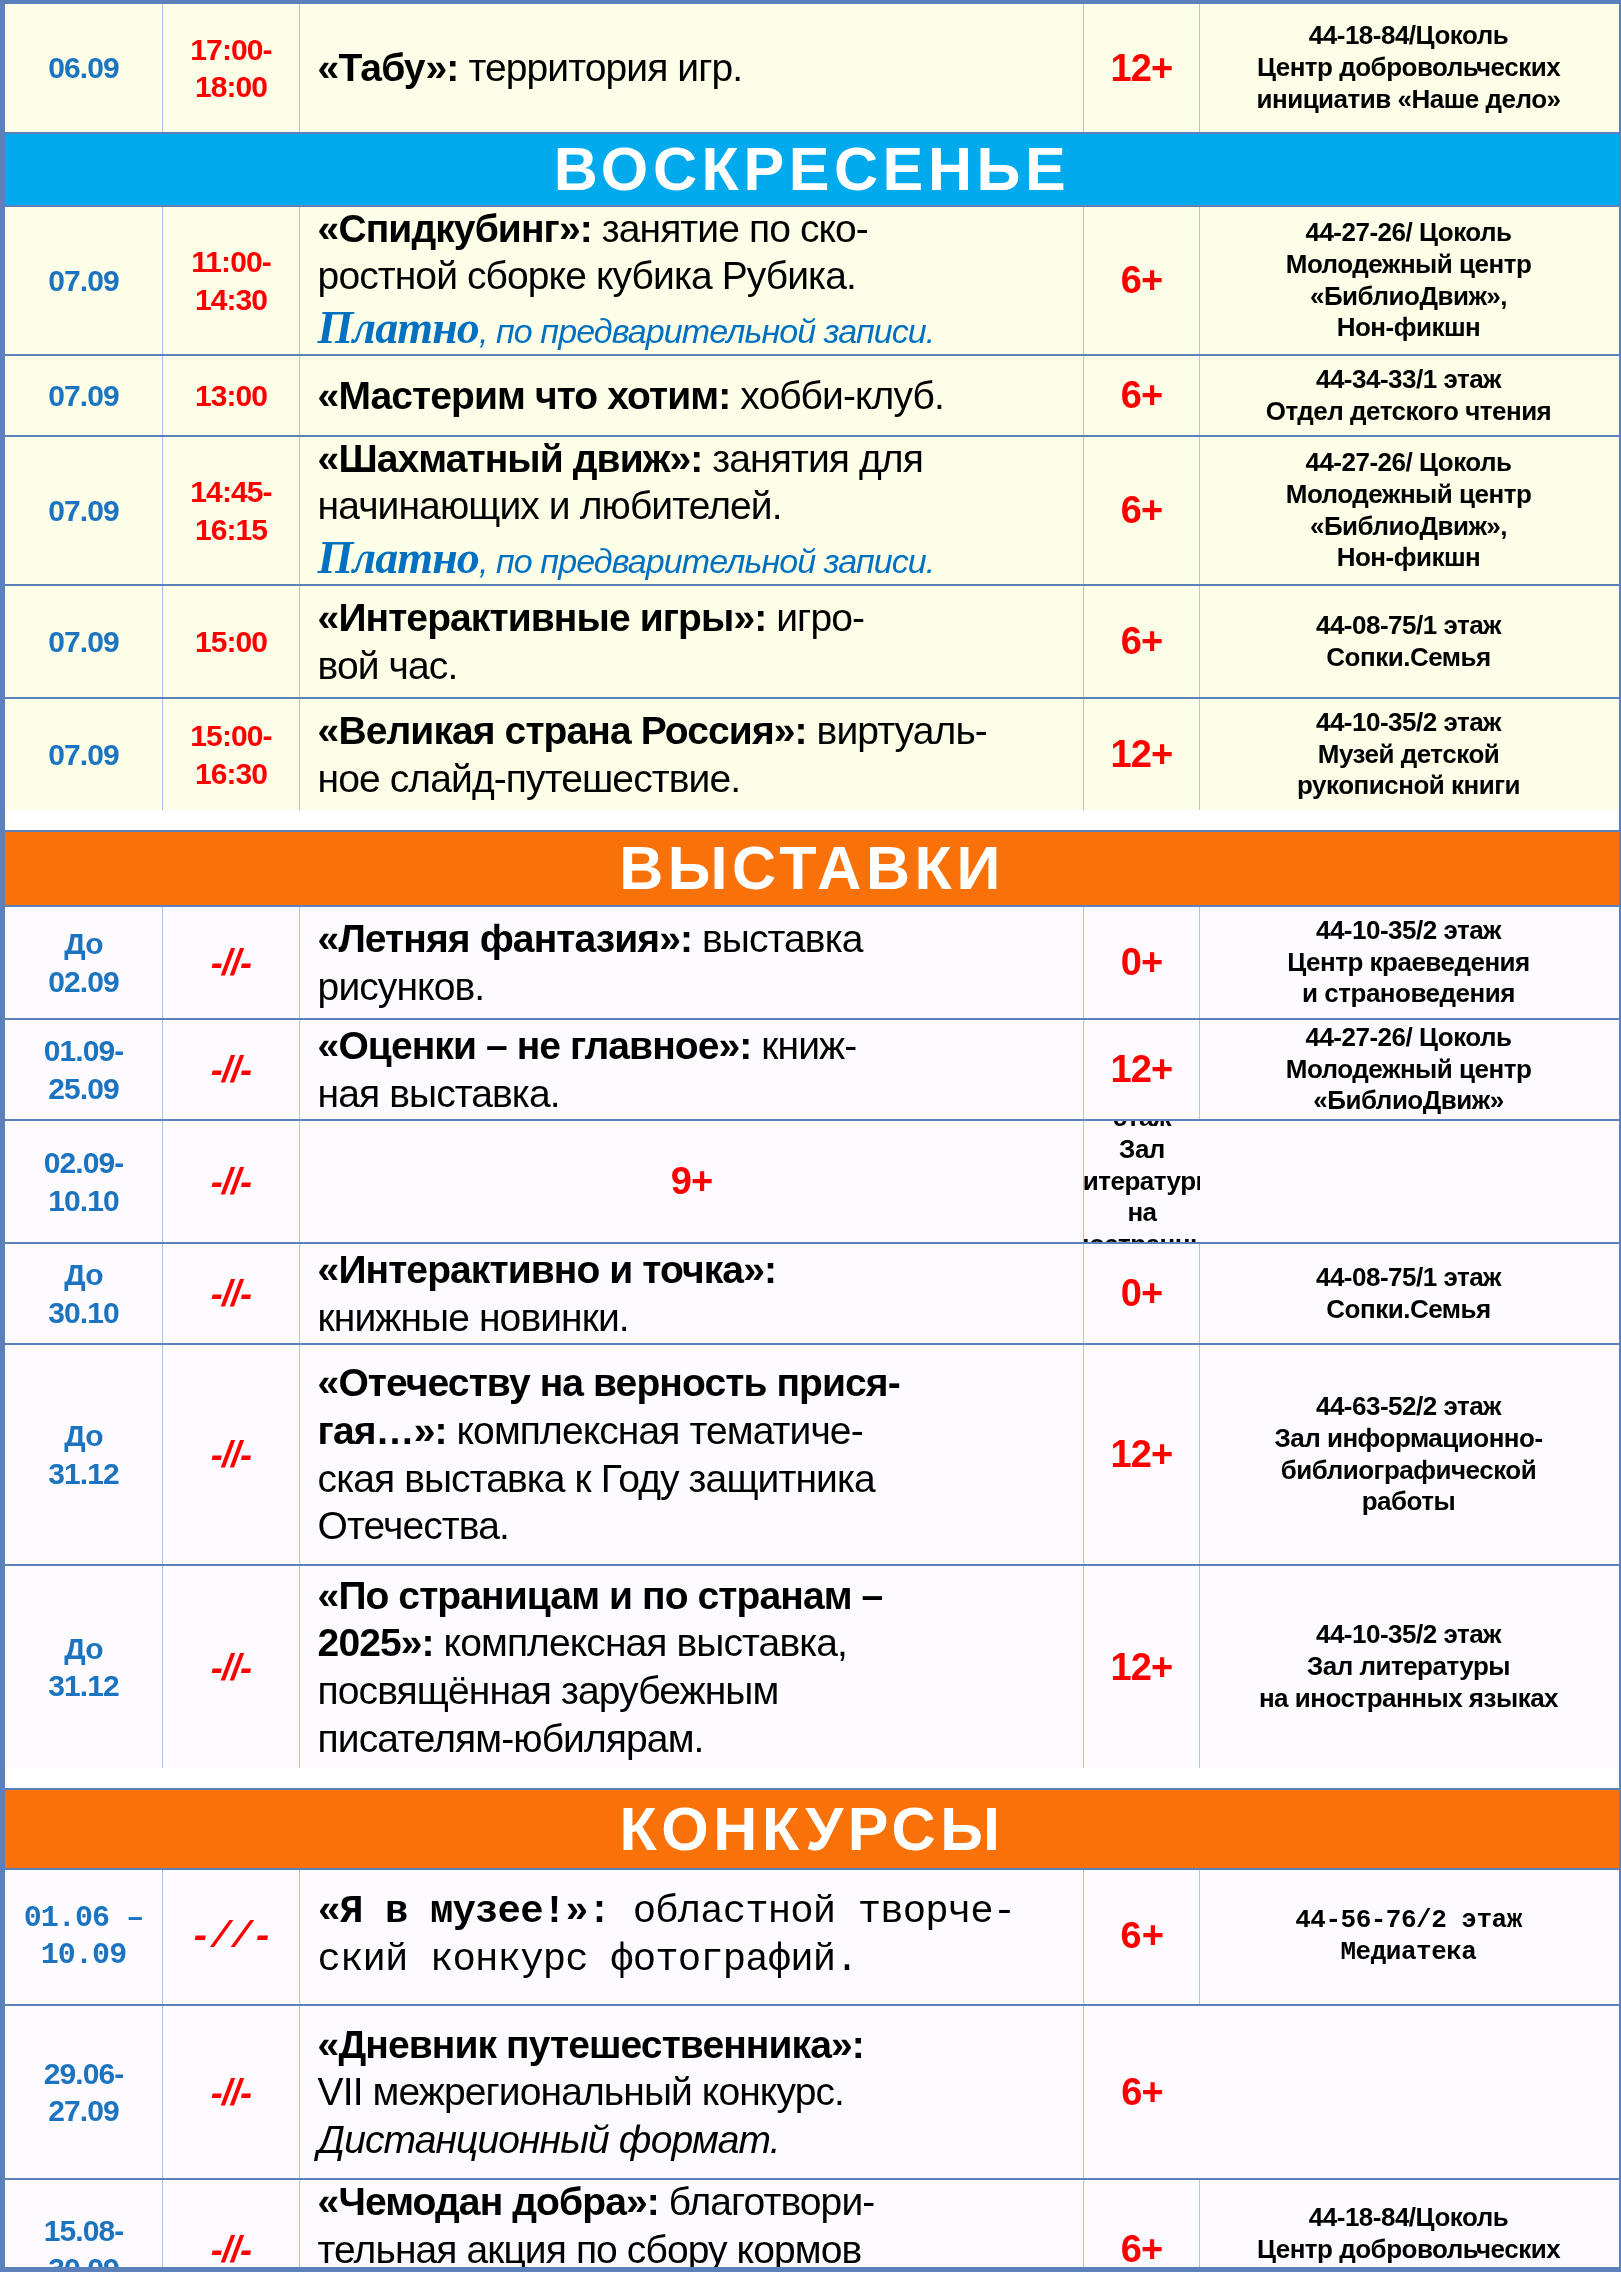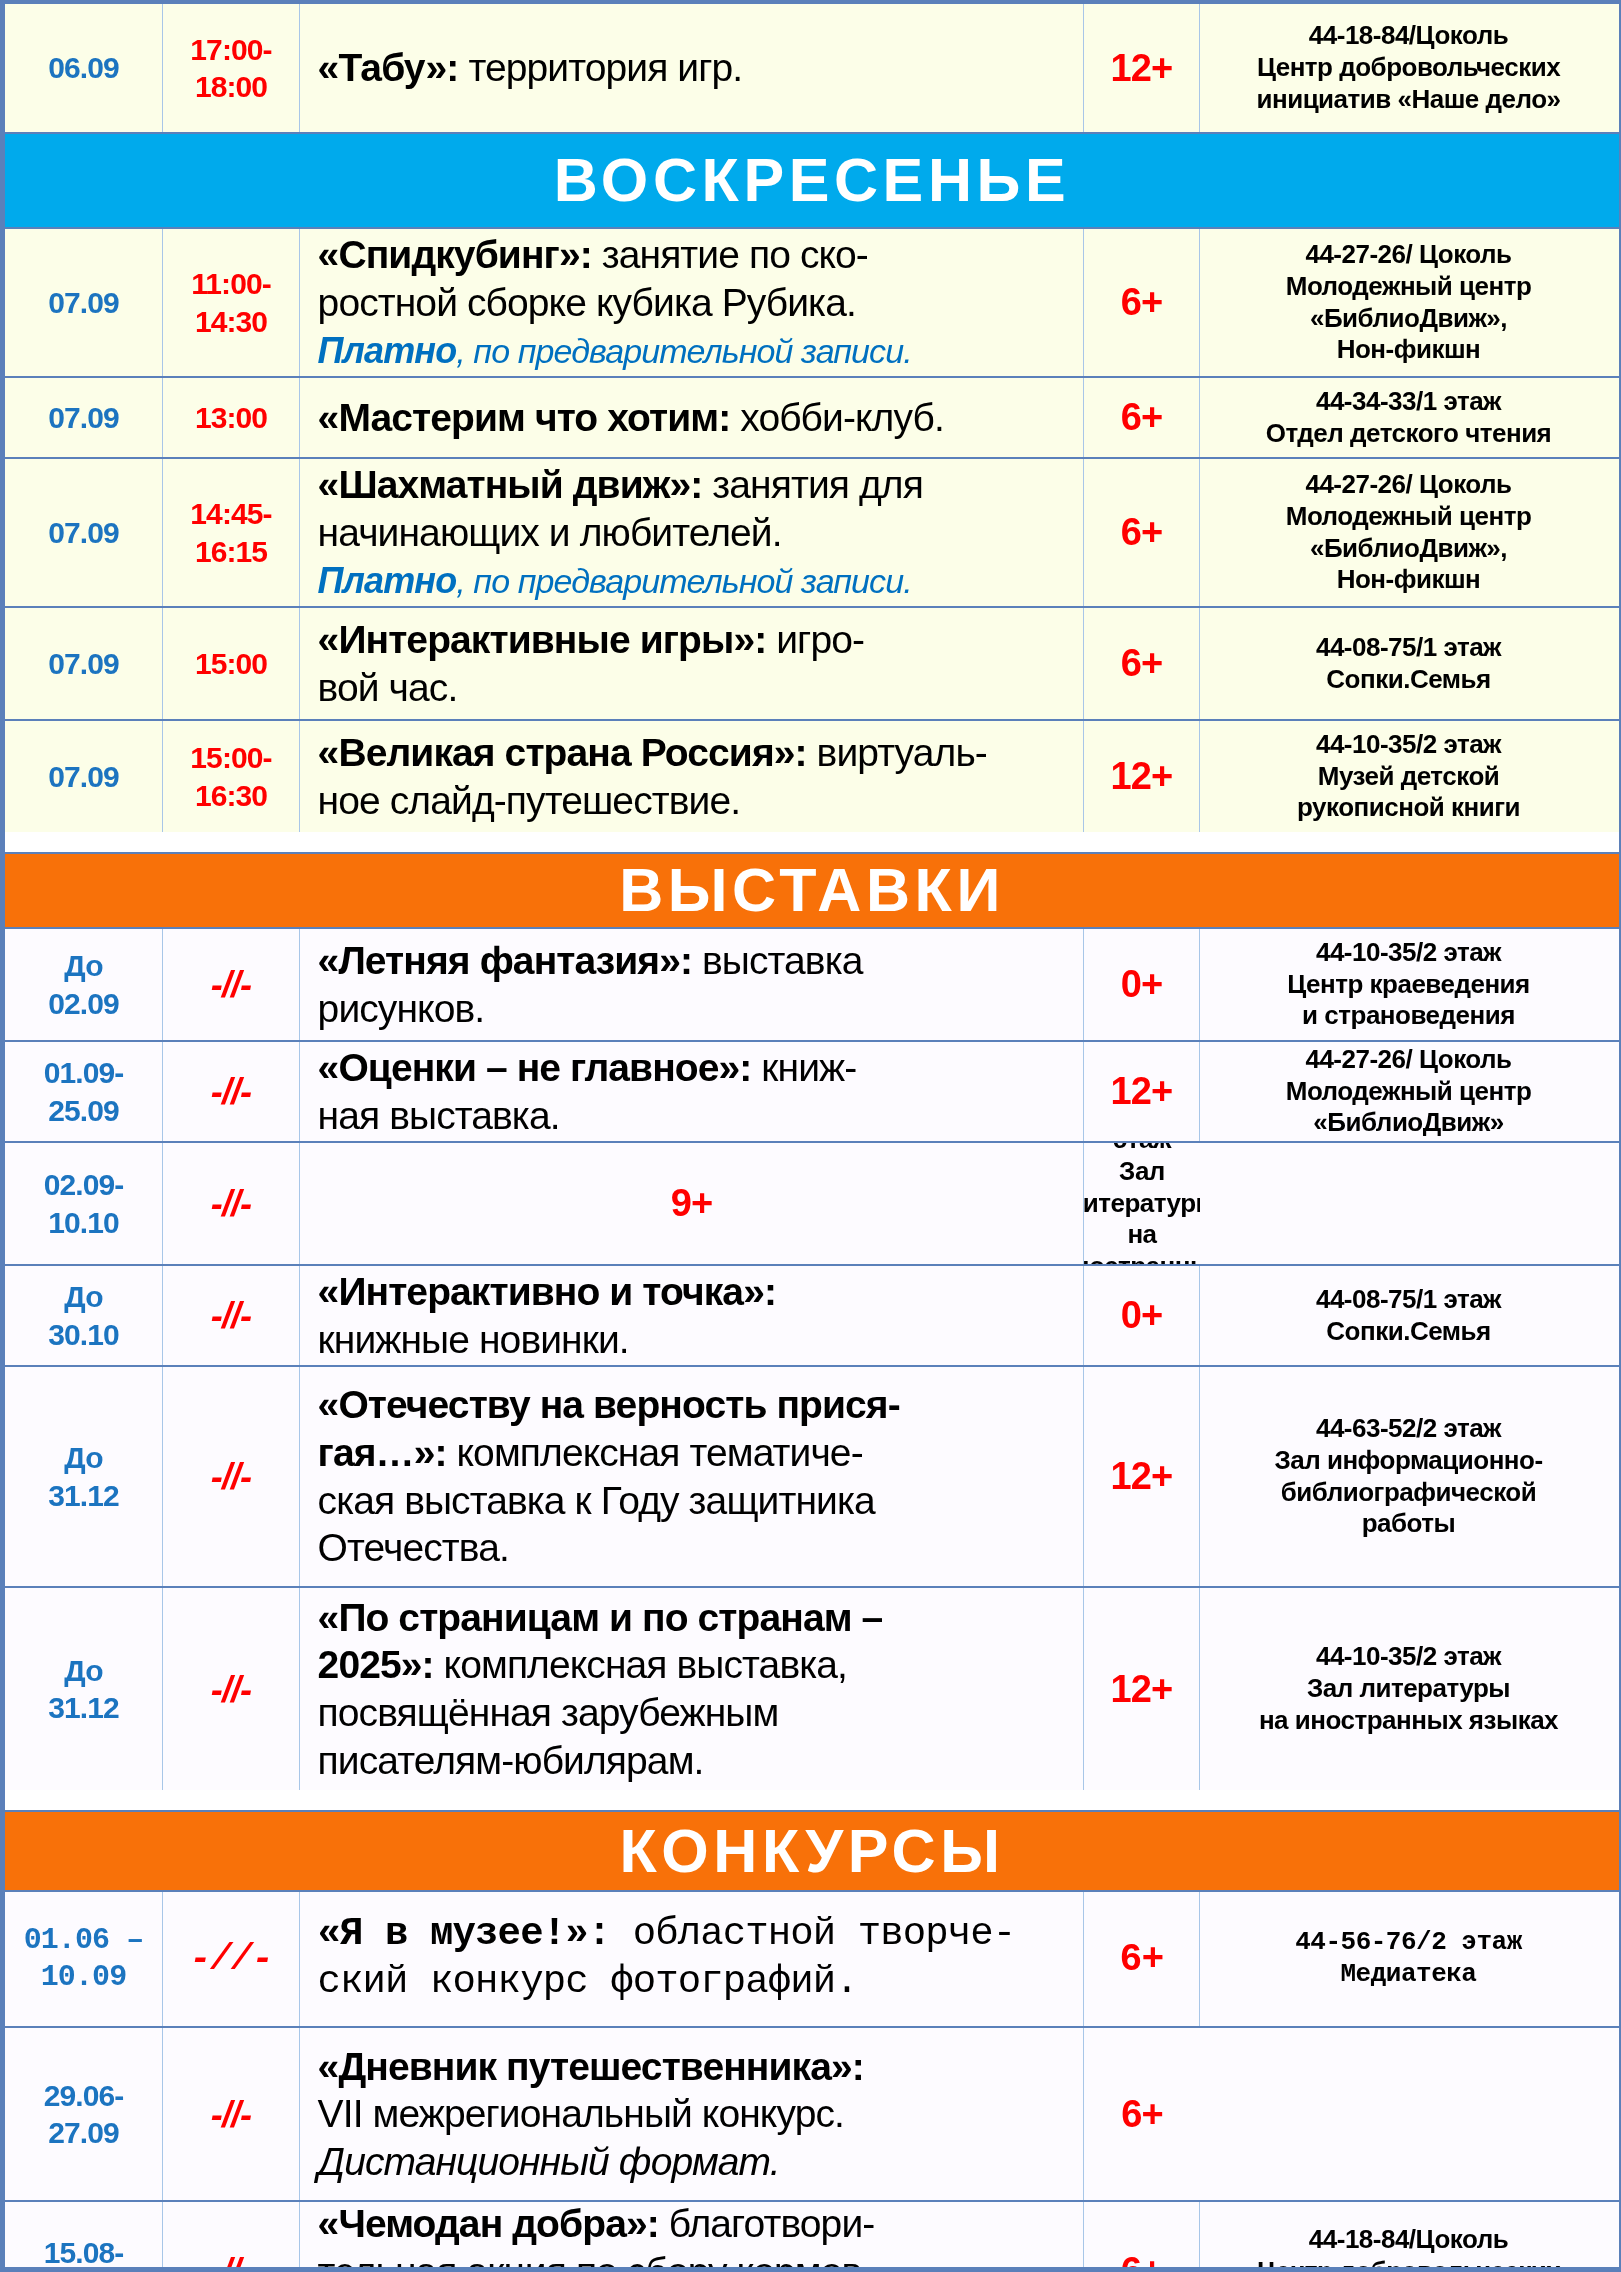--- a/index.html
+++ b/index.html
@@ -53,21 +53,21 @@
     line-height:1.25;text-align:center;letter-spacing:-0.9px;
   }
   .ditto{font-size:36px;font-style:italic;}
   .desc{justify-content:flex-start;padding:6.5px 14px 6.5px 17.6px;align-items:center;}
   .desc-text{
     font-size:39px;line-height:1.22;letter-spacing:-0.9px;
     white-space:pre-line;text-align:left;
   }
   .seg-b{font-weight:700;}
   .seg-r{font-weight:400;}
-  .seg-bi{font-weight:700;font-style:italic;color:var(--note-blue);font-size:36px;}
+  .seg-bi{font-weight:700;font-style:italic;color:var(--note-blue);font-size:46px;font-family:Liberation Serif, serif;}
   .seg-i{font-weight:400;font-style:italic;color:var(--note-blue);font-size:34px;}
   .seg-ib{font-weight:400;font-style:italic;color:var(--ink);}
   .age-text{
     font-size:38px;font-weight:700;color:var(--red);
     letter-spacing:-0.9px;text-align:center;
   }
   .loc{padding:4.6px 7.4px;}
   .loc-text{
     font-size:26px;font-weight:700;line-height:1.22;
     letter-spacing:-0.5px;text-align:center;white-space:pre-line;
@@ -102,21 +102,21 @@
         </div>
         <div class="c">
           <div class="age-text">12+</div>
         </div>
         <div class="c loc">
           <div class="loc-text">44-18-84/Цоколь
 Центр добровольческих
 инициатив «Наше дело»</div>
         </div>
       </div>
-      <div class="section blue" style="height: 95px;">
+      <div class="section blue" style="height: 73px;">
         <span class="section-label">ВОСКРЕСЕНЬЕ</span>
       </div>
       <div class="row cream" style="height: 149px;">
         <div class="c">
           <div class="date-text pre">07.09</div>
         </div>
         <div class="c">
           <div class="time-text pre">11:00-
 14:30</div>
         </div>

